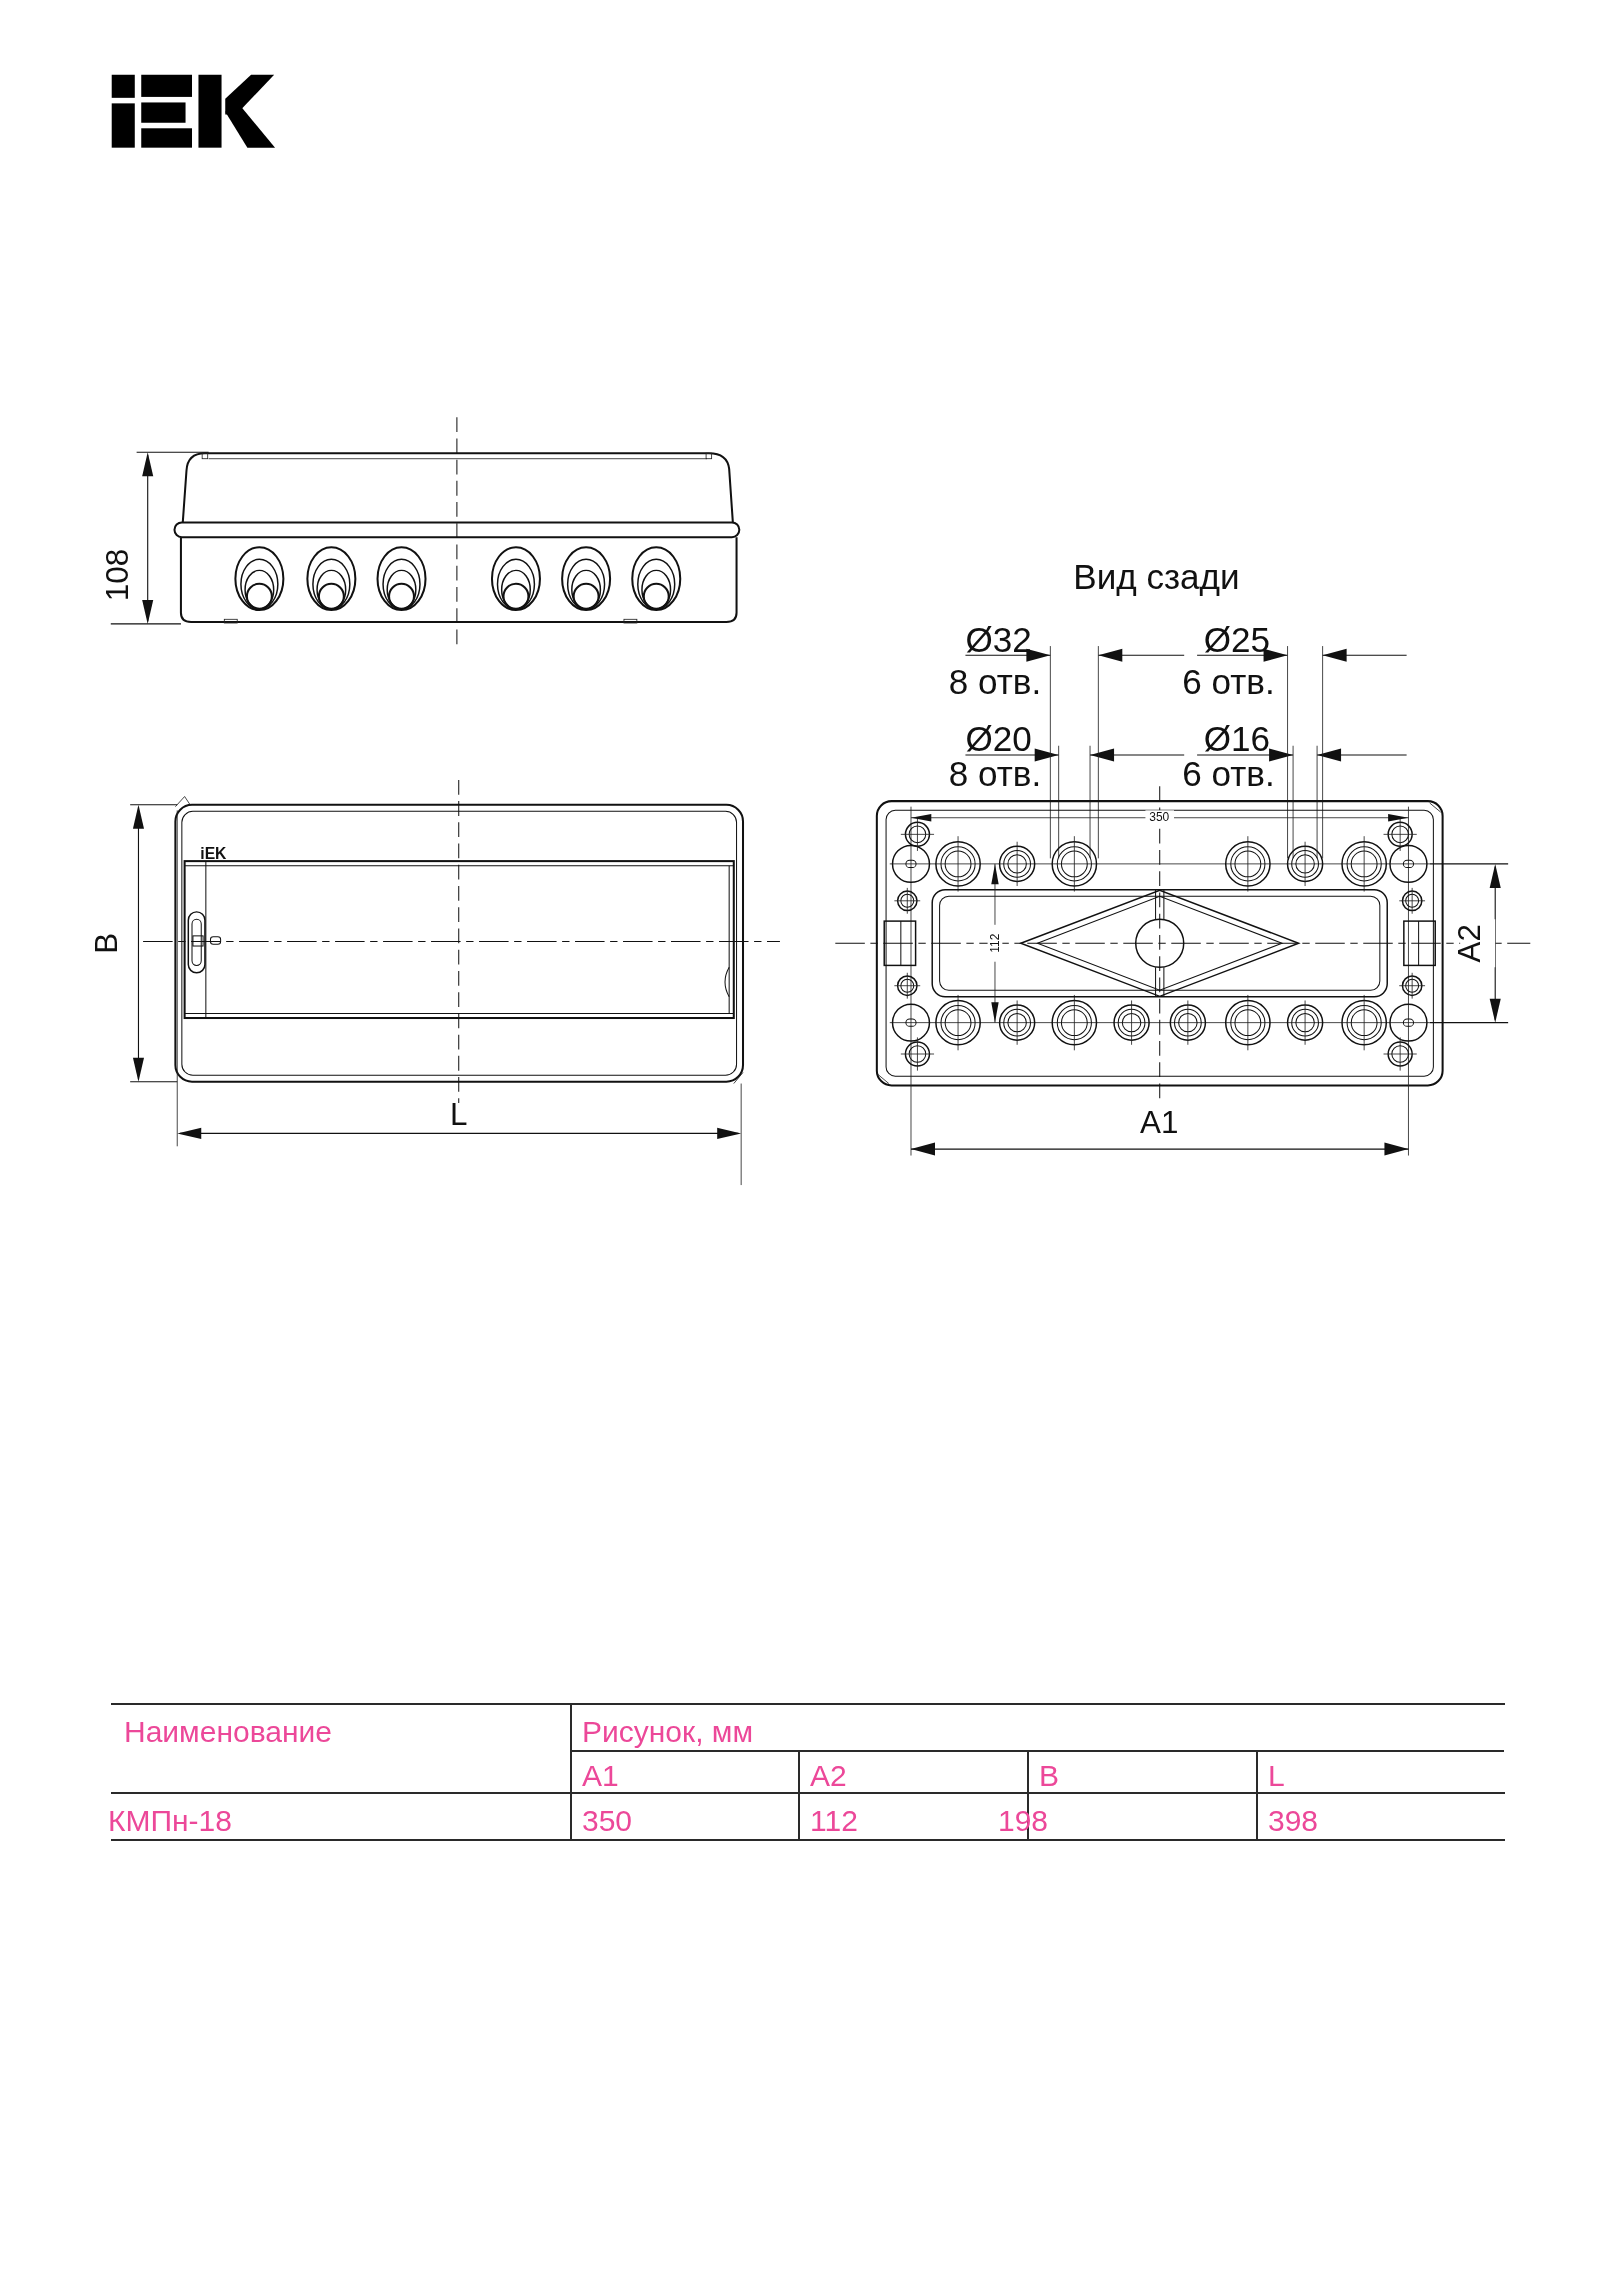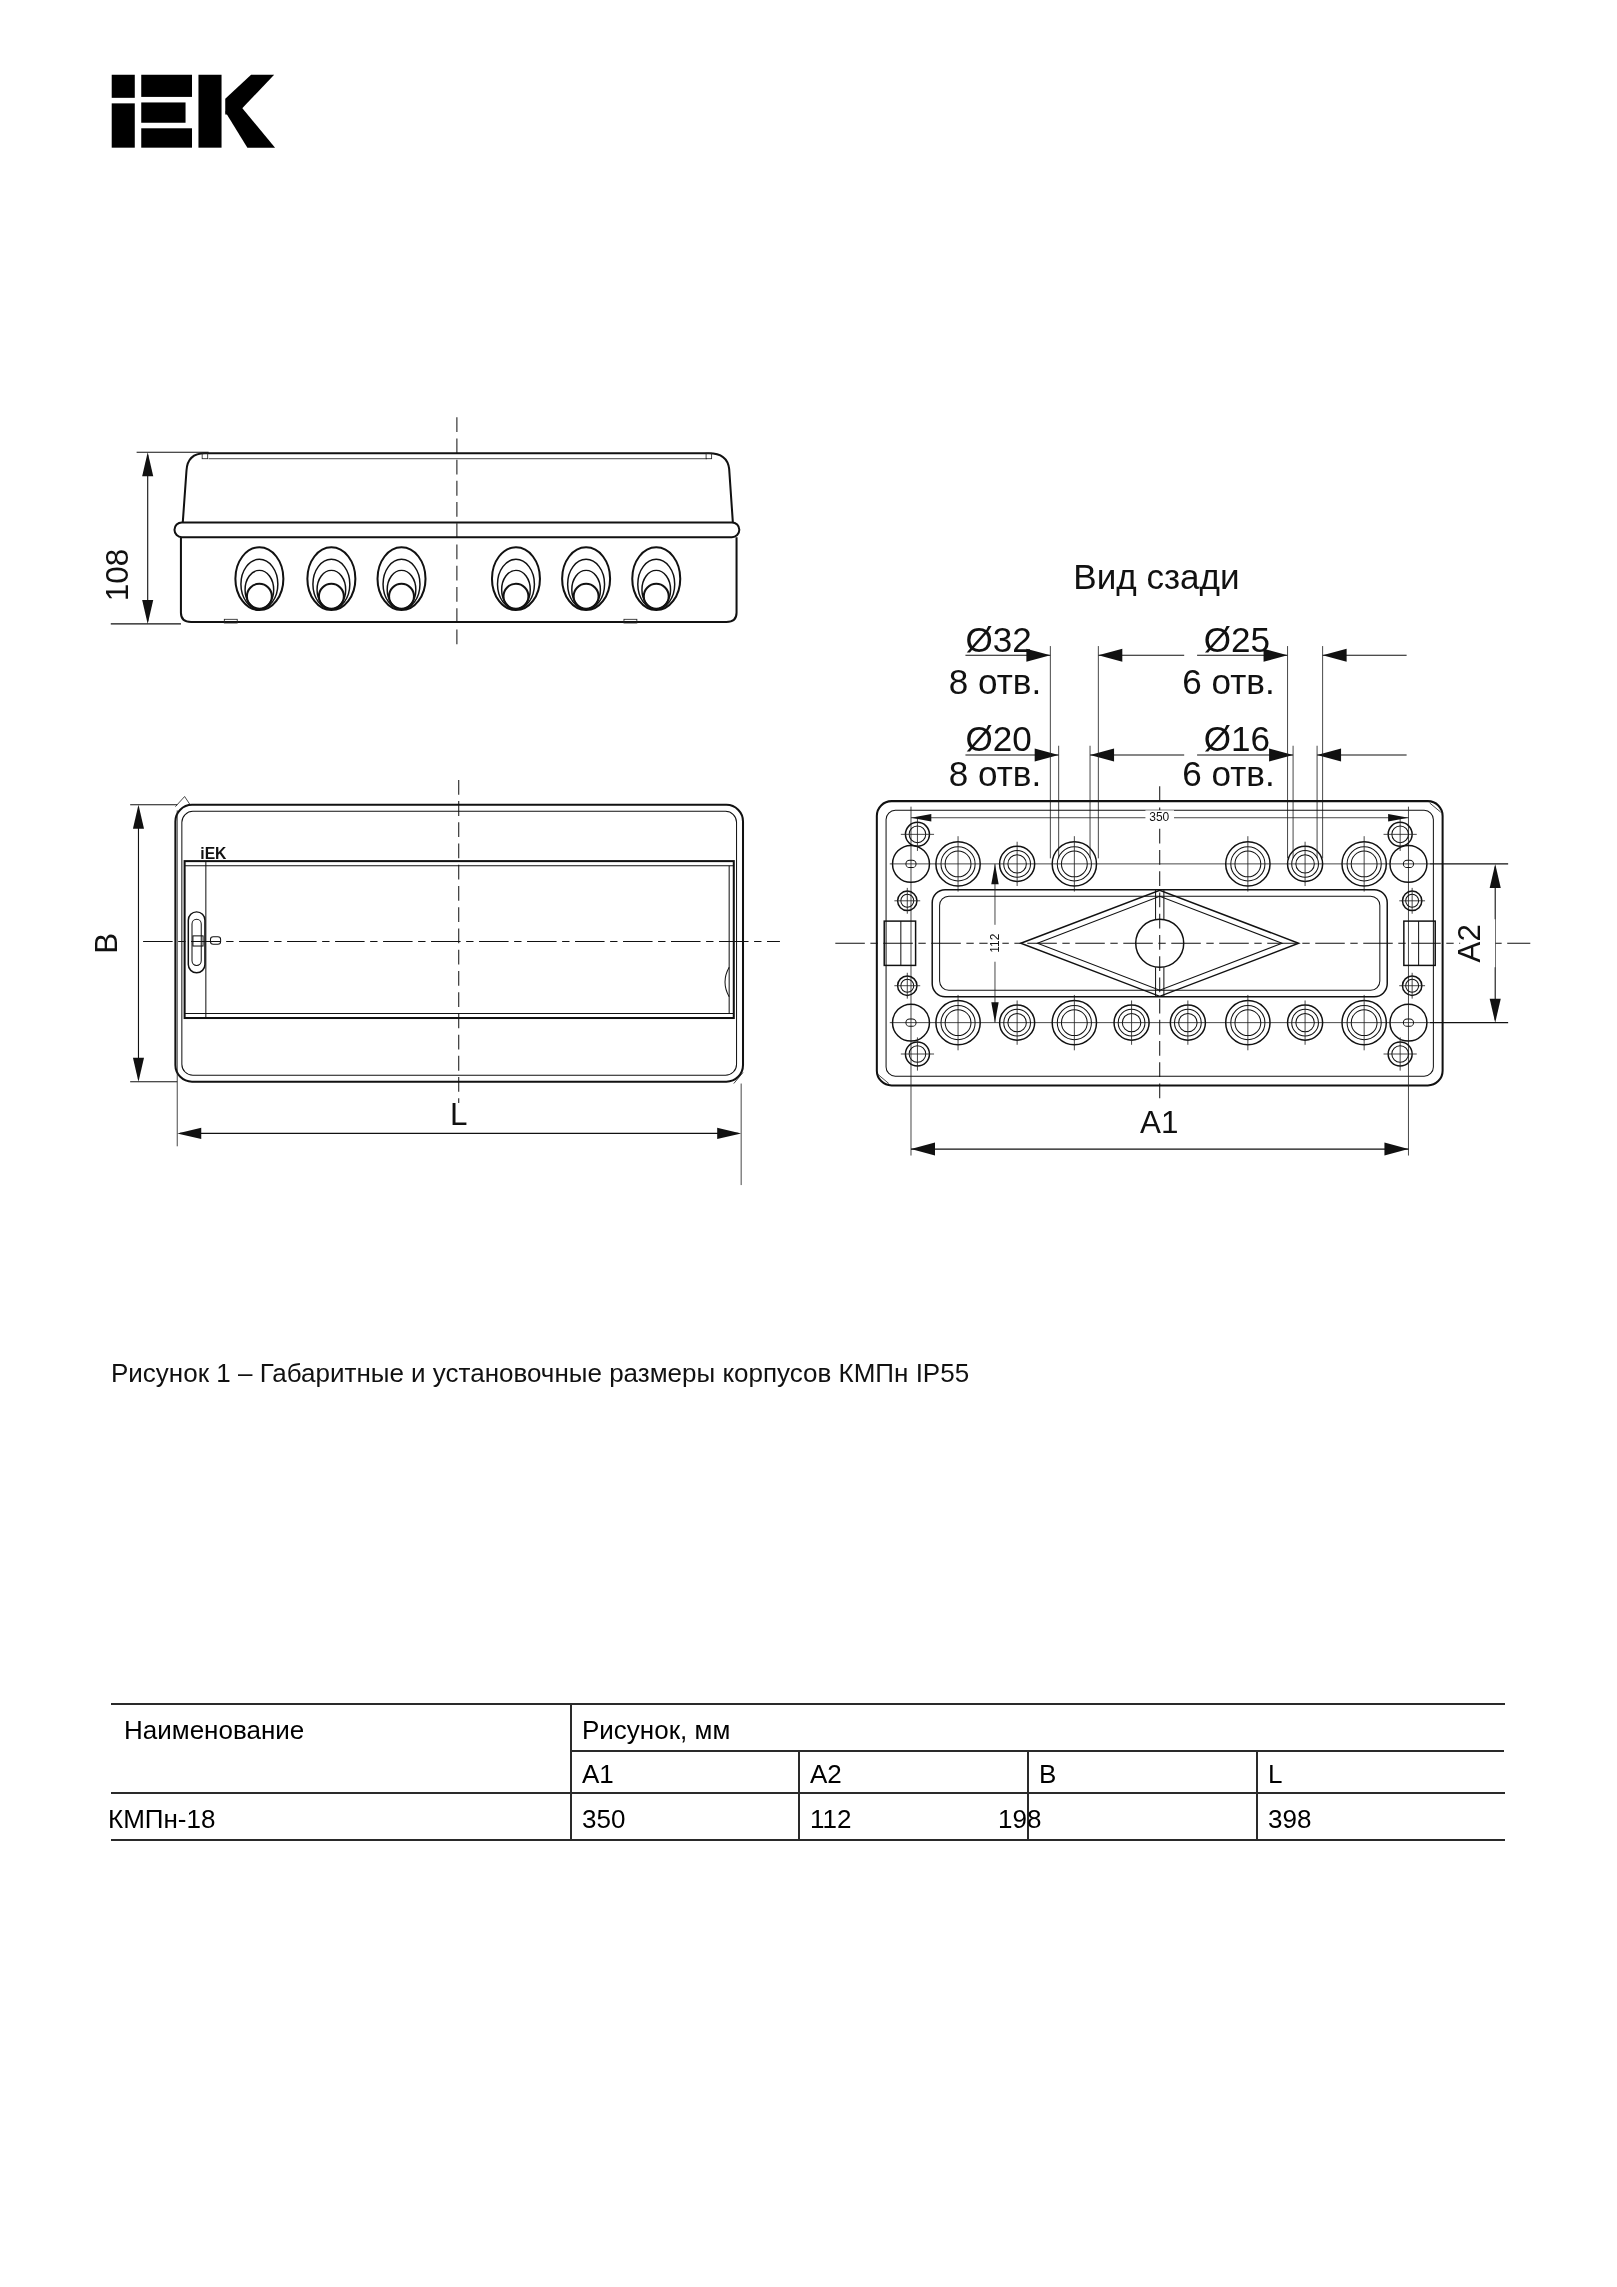--- a/index.html
+++ b/index.html
@@ -14,21 +14,21 @@
   svg .cl-dash{fill:none;stroke:#111;stroke-width:1.1;stroke-dasharray:16 7;}
   svg .cl-dashdot{fill:none;stroke:#111;stroke-width:1.1;stroke-dasharray:32 6 8 6;}
   svg .arr{fill:#111;stroke:none;}
   svg text{fill:#111;font-family:"Liberation Sans", sans-serif;}
   .t-dim{font-size:34px;}
   .t-callout{font-size:38px;}
   .t-tiny{font-size:13px;}
   .t-minilogo{font-size:17px;font-weight:bold;letter-spacing:0px;}
   .caption{position:absolute;left:111px;top:1358px;font-size:26px;color:#111;}
   .ln{position:absolute;background:#2a2a2a;}
-  .cell{position:absolute;font-size:26px;color:#000000;white-space:nowrap;}
+  .cell{position:absolute;font-size:30px;color:#ec4899;white-space:nowrap;}
 </style>
 </head>
 <body>
 
 <div class="page">
 
   <svg class="art" viewBox="0 0 1753 2479">
 
     <g>
       <rect x="121" y="81" width="25" height="25" fill="#000"></rect>
@@ -404,21 +404,20 @@
         <line class="dim" x1="1549" y1="1108" x2="1634" y2="1108"></line>
         <line class="dim" x1="1620" y1="939" x2="1620" y2="1105"></line>
         <polygon class="arr" points="1620,936 1614,962 1626,962"></polygon>
         <polygon class="arr" points="1620,1108 1614,1082 1626,1082"></polygon>
         <rect x="1582" y="996" width="38" height="52" fill="#fff"></rect>
         <text class="t-dim" transform="translate(1604,1022) rotate(-90)" text-anchor="middle">A2</text>
       </g>
     </g>
   </svg>
 
-  <div class="caption">Рисунок 1 – Габаритные и установочные размеры корпусов КМПн IP55</div>
 
   <div>
 
     <div class="ln" style="left:111px;top:1703px;width:1394px;height:1.8px"></div>
     <div class="ln" style="left:570px;top:1750px;width:934px;height:1.8px"></div>
     <div class="ln" style="left:111px;top:1792px;width:1394px;height:1.8px"></div>
     <div class="ln" style="left:111px;top:1839px;width:1394px;height:1.8px"></div>
 
     <div class="ln" style="left:570px;top:1703px;width:1.8px;height:138px"></div>
     <div class="ln" style="left:798px;top:1750px;width:1.8px;height:91px"></div>

